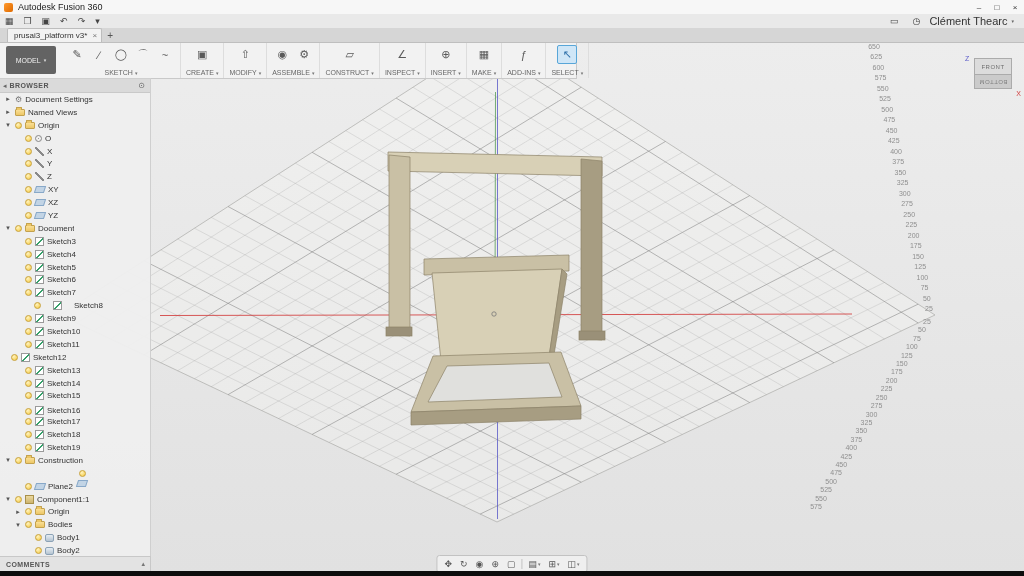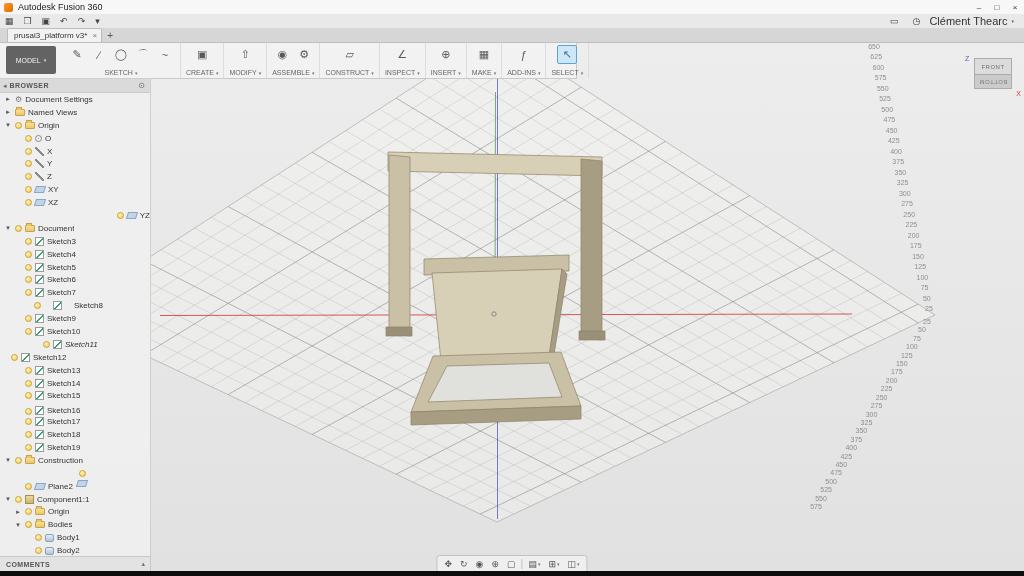--- a/index.html
+++ b/index.html
@@ -441,21 +441,21 @@
         <span class="bulb"></span>
         <span class="tico ti-plane"></span>
         <span class="tlbl">XY</span>
       </div>
       <div class="trow" style="padding-left: 14px;">
         <span class="exp"></span>
         <span class="bulb"></span>
         <span class="tico ti-plane"></span>
         <span class="tlbl">XZ</span>
       </div>
-      <div class="trow" style="padding-left: 14px; justify-content: flex-end;">
+      <div class="trow" style="padding-left: 14px;">
         <span class="exp"></span>
         <span class="bulb"></span>
         <span class="tico ti-plane"></span>
         <span class="tlbl">YZ</span>
       </div>
       <div class="trow" style="padding-left: 4px;">
         <span class="exp">▾</span>
         <span class="bulb"></span>
         <span class="tico ti-folder"></span>
         <span class="tlbl">Document</span>
@@ -501,21 +501,21 @@
         <span class="bulb"></span>
         <span class="tico ti-sketch"></span>
         <span class="tlbl">Sketch9</span>
       </div>
       <div class="trow" style="padding-left: 14px;">
         <span class="exp"></span>
         <span class="bulb"></span>
         <span class="tico ti-sketch"></span>
         <span class="tlbl">Sketch10</span>
       </div>
-      <div class="trow" style="padding-left: 32px; font-style: italic;">
+      <div class="trow" style="padding-left: 14px;">
         <span class="exp"></span>
         <span class="bulb"></span>
         <span class="tico ti-sketch"></span>
         <span class="tlbl">Sketch11</span>
       </div>
       <div class="trow" style="padding-left: 0;">
         <span class="exp"></span>
         <span class="bulb"></span>
         <span class="tico ti-sketch"></span>
         <span class="tlbl">Sketch12</span>

